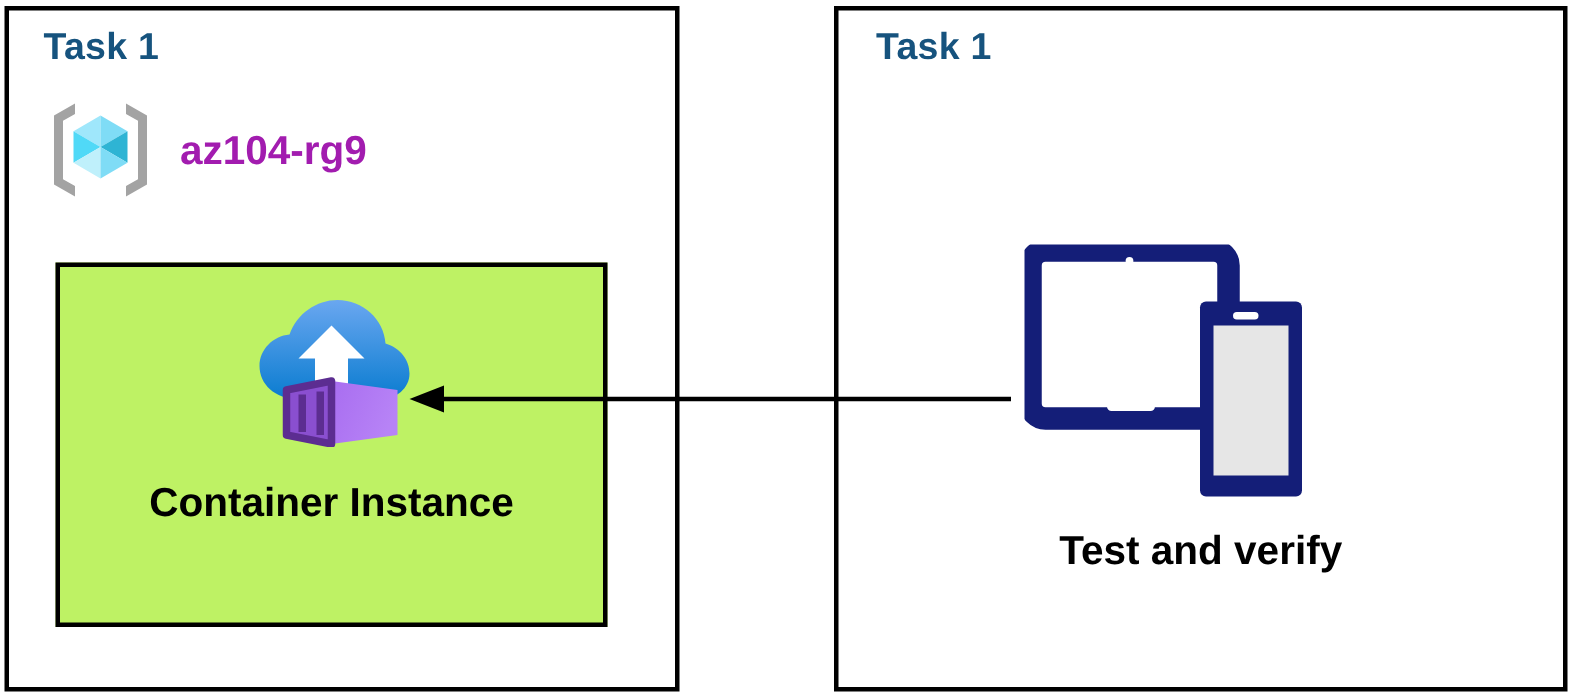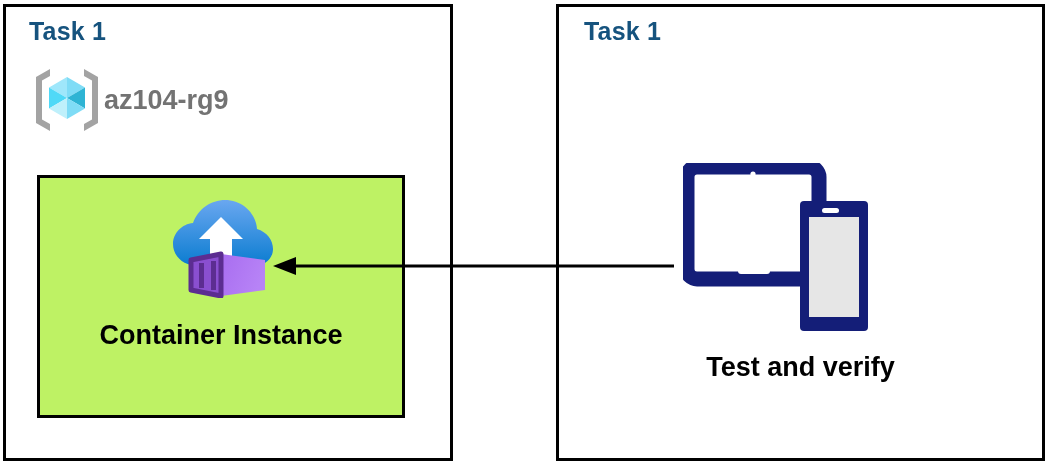--- a/index.html
+++ b/index.html
@@ -63,24 +63,24 @@
     height: 76px;
     display: flex;
     align-items: center;
   }
   #rg-icon {
     width: 74px;
     height: 74px;
     flex: 0 0 auto;
   }
   #rg-label {
-    margin-left: 0;
+    margin-left: 16px;
     font-size: 27px;
     font-weight: bold;
-    color: #737373;
+    color: #a21caf;
     white-space: nowrap;
   }
 
   
   #container-box {
     position: absolute;
     left: 37px;
     top: 175px;
     width: 368px;
     height: 243px;

